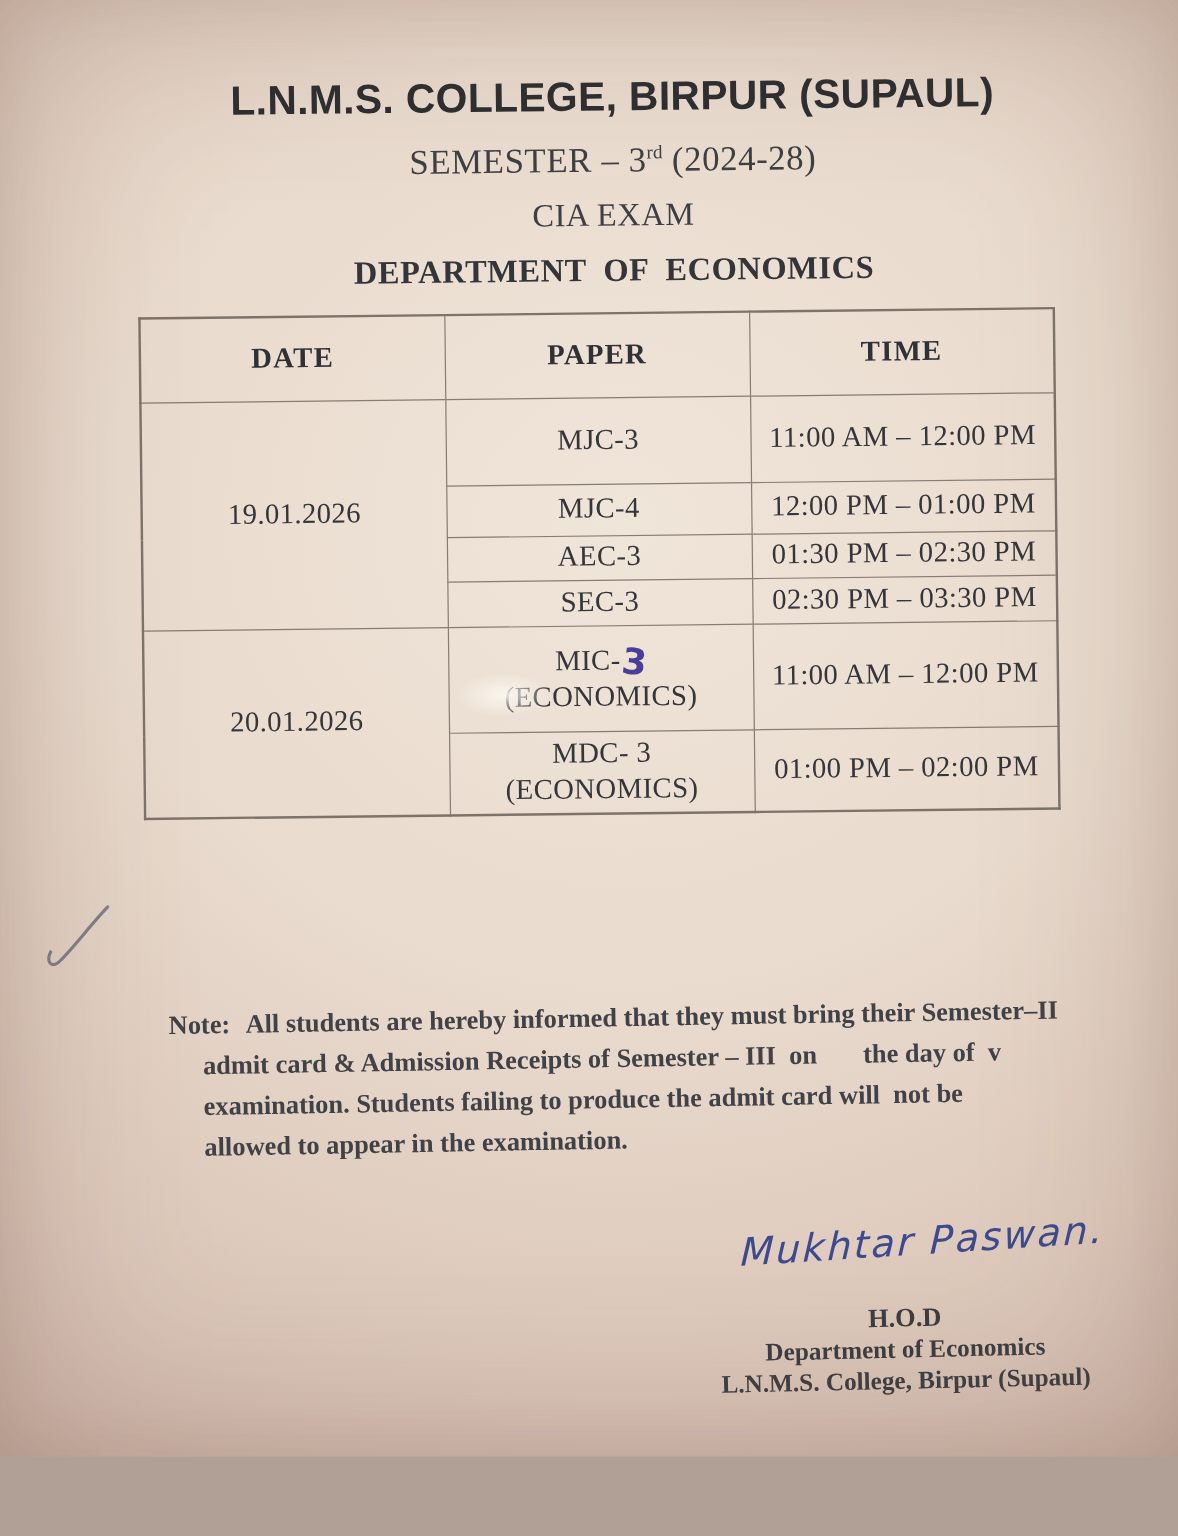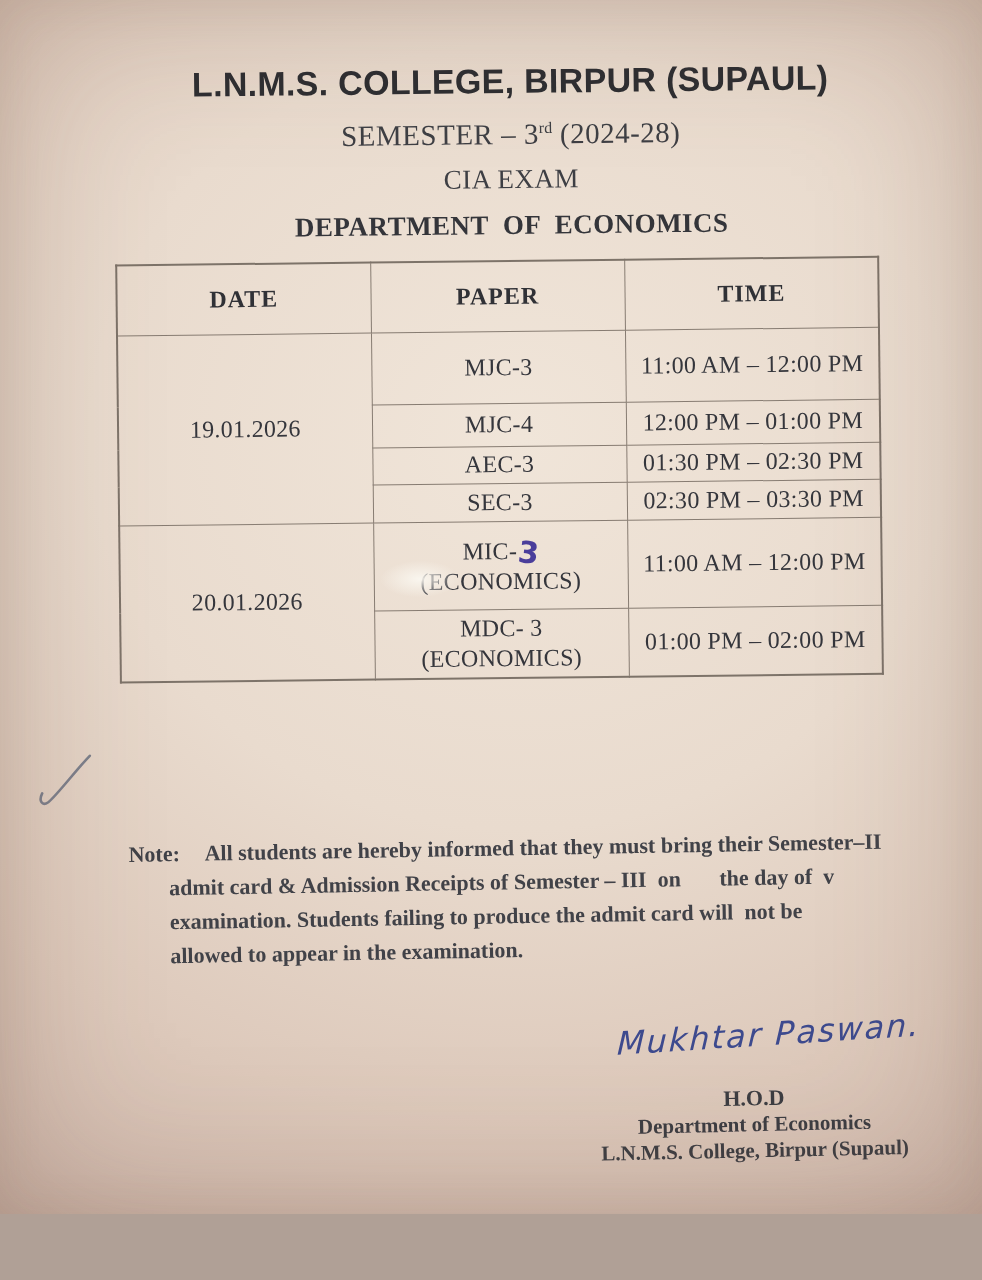--- a/index.html
+++ b/index.html
@@ -68,21 +68,21 @@
 
   
   .checkmark { position: absolute; left: 26px; top: 746px; width: 72px; height: 64px; }
 
   
   .note {
     position: absolute; left: 125px; top: 831px; width: 840px;
     font-weight: bold; font-size: 22px; line-height: 34px; color: #414248;
     transform: rotate(-0.35deg);
   }
-  .note-label { position: absolute; left: 0; top: 0; }
+  .note-label { position: absolute; left: 12px; top: 0; }
   .note-lines { padding-left: 40px; }
   .note-line { white-space: pre-wrap; }
   .note-line.first { text-indent: 36px; }
 
   
   .signature {
     position: absolute; left: 588px; top: 1018px; width: 350px;
     text-align: center;
     font-family: "DejaVu Sans", sans-serif;
     font-style: italic; font-size: 32px; letter-spacing: 2px;

